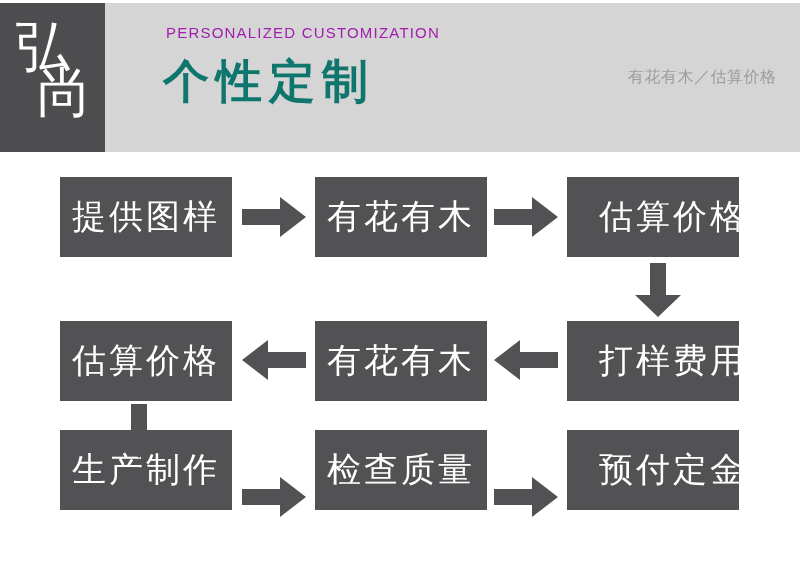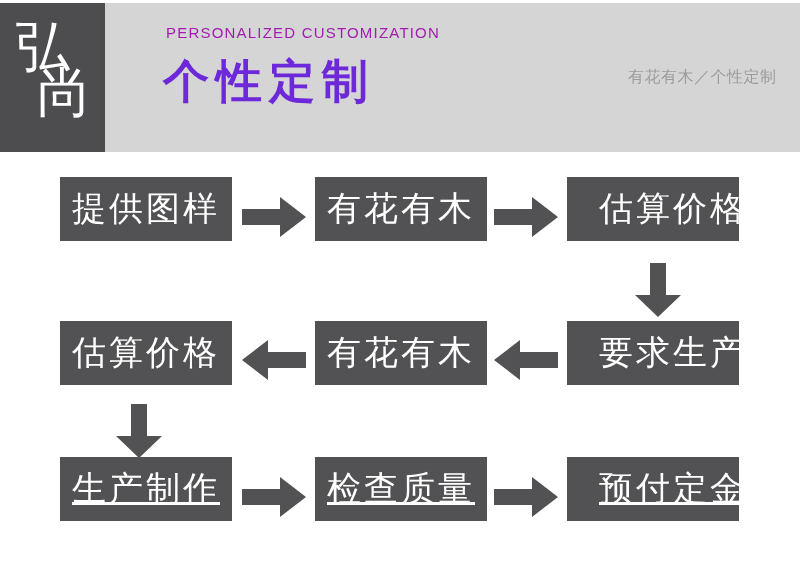--- a/index.html
+++ b/index.html
@@ -38,49 +38,49 @@
     letter-spacing: 1.2px;
     color: #a21caf;
     white-space: nowrap;
   }
   .header-title {
     position: absolute;
     left: 163px; top: 48px;
     font-size: 46px;
     font-weight: bold;
     letter-spacing: 7px;
-    color: #6d28d9;
+    color: #0f766e;
     white-space: nowrap;
   }
   .header-tagline {
     position: absolute;
     left: 628px; top: 64px;
     font-size: 16px;
     letter-spacing: 0.5px;
     color: #9c9c9c;
     white-space: nowrap;
   }
 
   
   .step-box {
     position: absolute;
-    width: 172px; height: 64px;
+    width: 172px; height: 80px;
     background: #525255;
     color: #ffffff;
     display: flex;
     align-items: center;
     justify-content: center;
     font-size: 34px;
     letter-spacing: 3px;
     white-space: nowrap;
   }
   
   .r1 { top: 177px; }
   .r2 { top: 321px; }
-  .r3 { top: 457px; text-decoration: underline; }
+  .r3 { top: 430px; }
   
   .c1 { left: 60px; }
   .c2 { left: 315px; }
   .c3 { left: 567px; padding-left: 40px; }
 
   .arrow { position: absolute; }
   .arrow svg { display: block; }
   .arrow polygon { fill: #525255; }
 
   .h-arrow { width: 64px; height: 44px; }
@@ -100,32 +100,32 @@
 
 <div class="canvas">
 
   <div class="header-band">
     <div class="logo-box">
       <span class="logo-char top">弘</span>
       <span class="logo-char bottom">尚</span>
     </div>
     <div class="header-subtitle">PERSONALIZED CUSTOMIZATION</div>
     <div class="header-title">个性定制</div>
-    <div class="header-tagline">有花有木／个性定制</div>
+    <div class="header-tagline">有花有木／估算价格</div>
   </div>
 
   <div>
 
     <div class="step-box r1 c1">提供图样</div>
     <div class="step-box r1 c2">有花有木</div>
     <div class="step-box r1 c3">估算价格</div>
 
     <div class="step-box r2 c1">估算价格</div>
     <div class="step-box r2 c2">有花有木</div>
-    <div class="step-box r2 c3">要求生产</div>
+    <div class="step-box r2 c3">打样费用</div>
 
     <div class="step-box r3 c1">生产制作</div>
     <div class="step-box r3 c2">检查质量</div>
     <div class="step-box r3 c3">预付定金</div>
 
     <div class="arrow h-arrow ha-r1 ha-g1">
       <svg width="64" height="44" viewBox="0 0 64 44">
           <polygon points="0,14 38,14 38,2 64,22 38,42 38,30 0,30"></polygon>
         </svg>
     </div>

